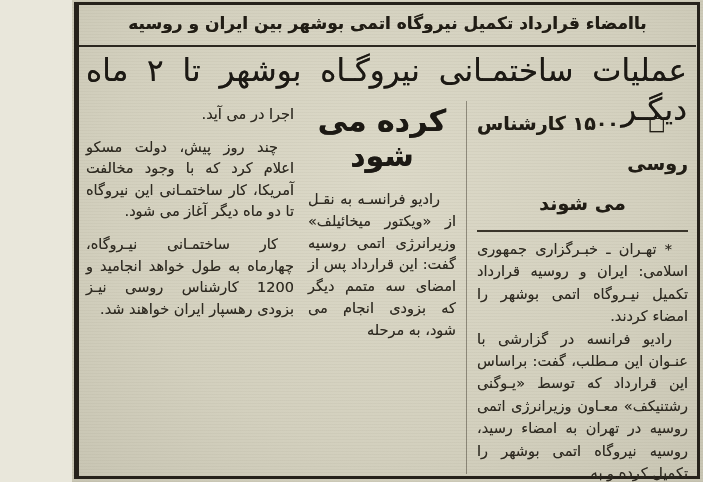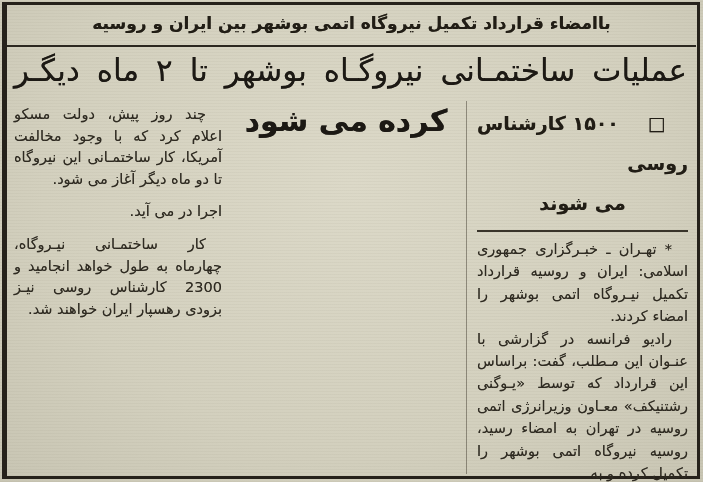--- a/index.html
+++ b/index.html
@@ -1,17 +1,17 @@
 <!DOCTYPE html>
 <html lang="fa" dir="rtl"><head>
 <meta charset="utf-8">
 <style>
   html,body { margin:0; padding:0; background:#e9e7db; }
   .page {
-    position:relative; width:703px; height:482px; overflow:hidden;
+    position:relative; width:631px; height:482px; overflow:hidden;
     font-family:"DejaVu Sans", sans-serif;
     direction:rtl;
     color:#2e2a21;
     background-color:#d7d4c3;
     background-image:
       repeating-linear-gradient(0deg, rgba(110,104,84,0.05) 0 1px, rgba(0,0,0,0) 1px 3px),
       radial-gradient(ellipse at 50% 38%, #dcd9c8 0%, #d3d0be 62%, #c8c5b3 100%);
     margin-left: 16px;
   }
   .frame {
@@ -80,25 +80,26 @@
       <div class="subhead-rule"></div>
       <div class="body-text">
         <p class="para">* تهـران ـ خبـرگزاری جمهوری اسلامی: ایران و روسیه قرارداد تکمیل نیـروگاه اتمی بوشهر را امضاء کردند.</p>
         <p class="para">رادیو فرانسه در گزارشی با عنـوان این مـطلب، گفت: براساس این قرارداد که توسط «یـوگنی رشتنیکف» معـاون وزیرانرژی اتمی روسیه در تهران به امضاء رسید، روسیه نیروگاه اتمی بوشهر را تکمیل کرده و به</p>
       </div>
     </div>
 
     <div class="col col-mid">
       <div class="headline-2">کرده می شود</div>
       <div class="body-text">
+        <p class="para">رادیو فرانسـه به نقـل از «ویکتور میخائیلف» وزیرانرژی اتمی روسیه گفت: این قرارداد پس از امضای سه متمم دیگر که بزودی انجام می شود، به مرحله</p>
       </div>
     </div>
 
     <div class="col col-left">
       <div class="body-text">
+        <p class="para no-indent">اجرا در می آید.</p>
         <p class="para">چند روز پیش، دولت مسکو اعلام کرد که با وجود مخالفت آمریکا، کار ساختمـانی این نیروگاه تا دو ماه دیگر آغاز می شود.</p>
-        <p class="para no-indent">اجرا در می آید.</p>
-        <p class="para">کار ساختمـانی نیـروگاه، چهارماه به طول خواهد انجامید و 2300 کارشناس روسی نیـز بزودی رهسپار ایران خواهند شد.</p>
+        <p class="para">کار ساختمـانی نیـروگاه، چهارماه به طول خواهد انجامید و 1200 کارشناس روسی نیـز بزودی رهسپار ایران خواهند شد.</p>
       </div>
     </div>
 
   </div>
 </div>
 
 </body></html>

